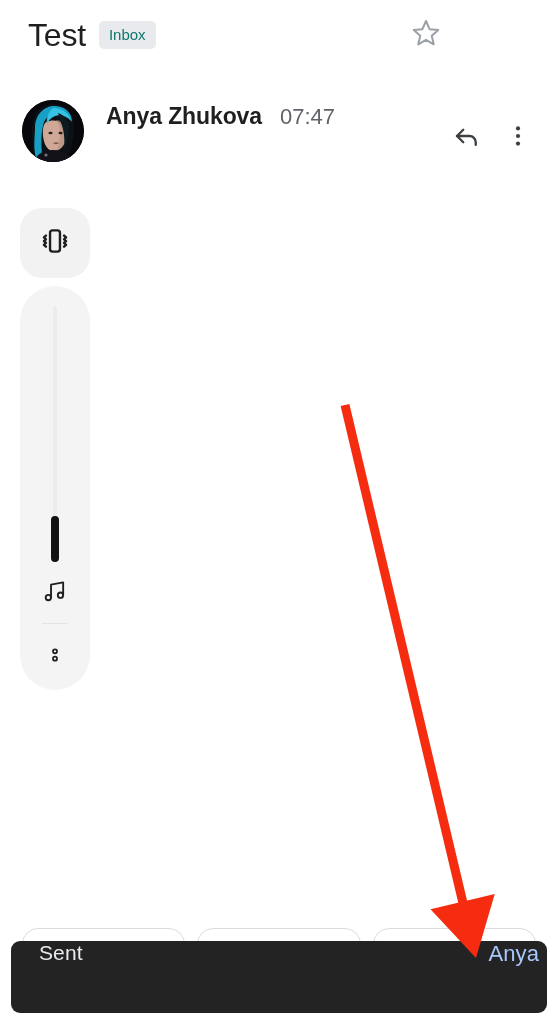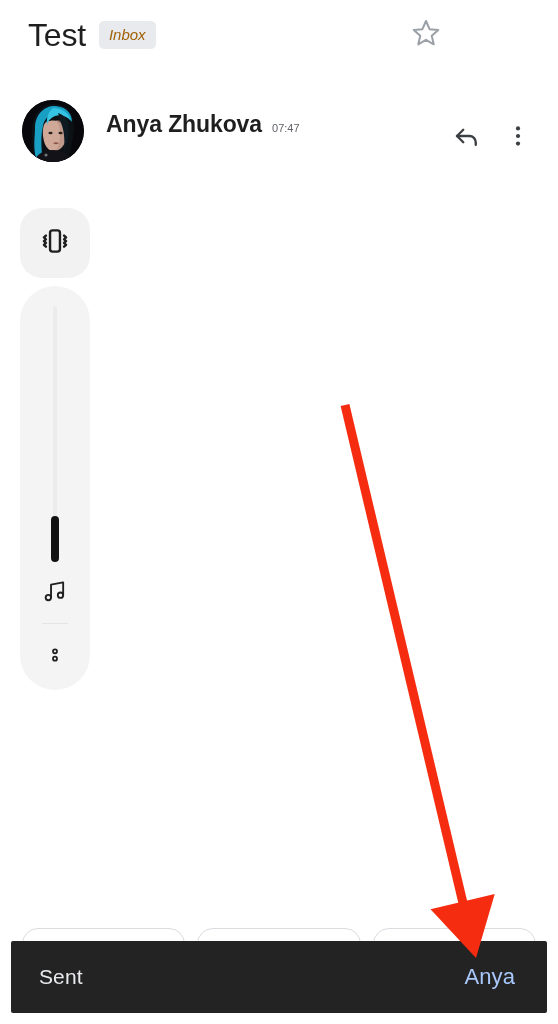--- a/index.html
+++ b/index.html
@@ -30,27 +30,26 @@
     font-size: 32px;
     color: #1f1f1f;
     font-weight: 400;
     letter-spacing: -0.2px;
     line-height: 36px;
     white-space: nowrap;
   }
   .inbox-chip {
     margin-left: 13px;
     background: #e8eaed;
-    color: #a16207;
+    color: #0f766e;
     font-size: 15px;
     line-height: 15px;
     padding: 6px 10px 7px 10px;
     border-radius: 5px;
     white-space: nowrap;
-    font-style: italic;
   }
   .star-btn {
     margin-left: auto;
     width: 44px; height: 44px;
     display: flex; align-items: center; justify-content: center;
   }
 
   
   .sender-row {
     position: absolute;
@@ -78,25 +77,24 @@
   .sender-line1 {
     display: flex;
     align-items: baseline;
     white-space: nowrap;
   }
   .sender-name {
     font-size: 23px;
     font-weight: 700;
     color: #1f1f1f;
     letter-spacing: -0.1px;
-    margin-top: 8px;
   }
   .sender-time {
-    margin-left: 10px;
-    font-size: 11px;
+    margin-left: 18px;
+    font-size: 22px;
     color: #5f6368;
   }
   .sender-line2 {
     display: flex;
     align-items: center;
     margin-top: 9px;
   }
   .to-me {
     font-size: 19px;
     color: #5f6368;
@@ -192,24 +190,24 @@
     border-radius: 16px;
     background: #ffffff;
   }
 
   
   .snackbar {
     position: absolute;
     left: 11px; top: 941px;
     width: 536px; height: 72px;
     background: #232323;
-    border-radius: 2px;
-    display: flex;
-    align-items: center;
-    padding: 0 32px 0 28px;
+    border-radius: 9px;
+    display: flex;
+    align-items: flex-start;
+    padding: 0 8px 0 28px;
   }
   .snackbar-msg {
     font-size: 21px;
     color: #e8eaed;
     letter-spacing: 0.1px;
   }
   .snackbar-action {
     margin-left: auto;
     font-size: 22px;
     color: #a8c7fa;

